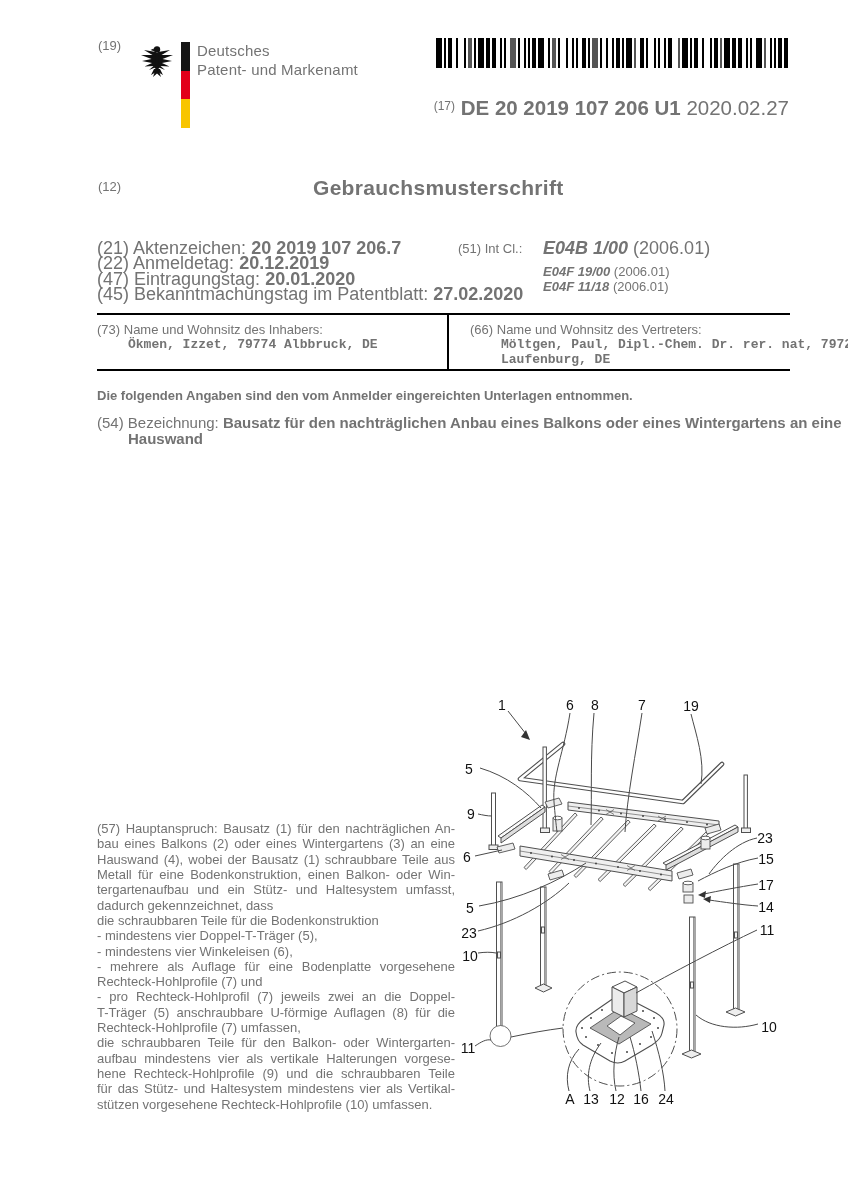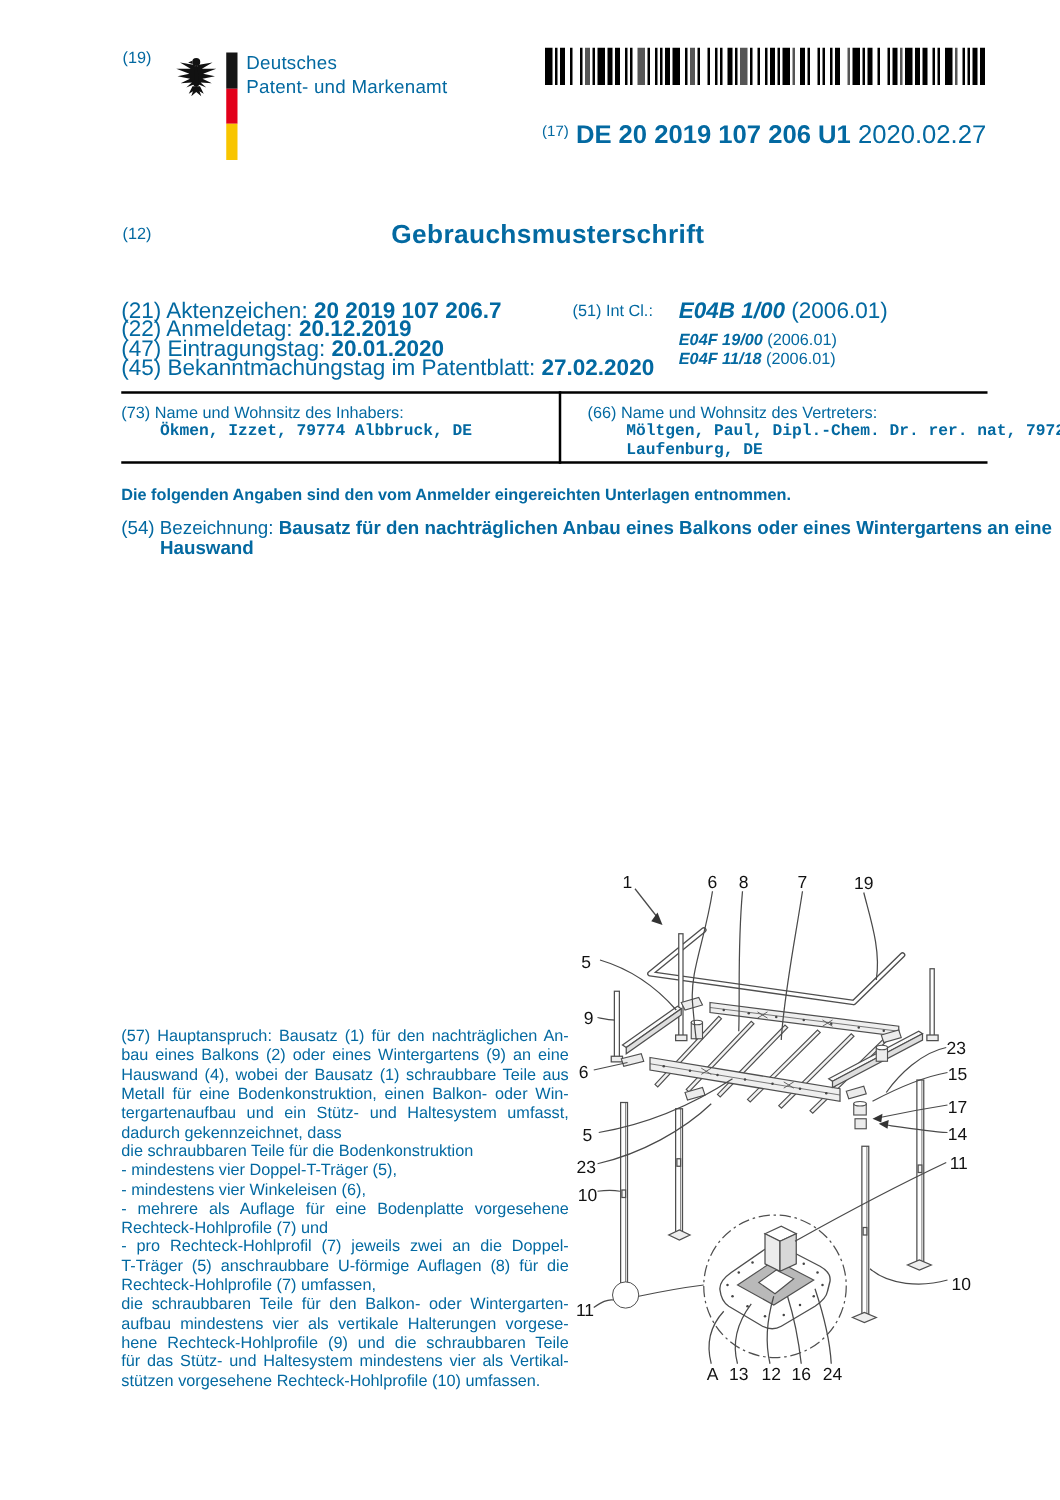--- a/index.html
+++ b/index.html
@@ -1,17 +1,17 @@
 <!DOCTYPE html>
 <html><head>
 <meta charset="utf-8">
 <style>
   html,body{margin:0;padding:0;background:#fff;}
   .page{position:relative;width:848px;height:1200px;background:#fff;overflow:hidden;
-        font-family:"Liberation Sans",sans-serif;color:#0369a1;}
+        font-family:"Liberation Sans",sans-serif;color:#737373;}
   .abs{position:absolute;}
   .code{font-size:13px;}
   .office{font-size:15px;line-height:19px;letter-spacing:0.2px;}
   .flagbar{width:9px;height:86px;}
   .flagbar div{width:9px;height:28.7px;}
   .publine{font-size:20.5px;white-space:nowrap;}
   .publine .small{font-size:12px;position:relative;top:-5px;}
   .publine b{font-weight:bold;text-align:center;}
   .doctitle{font-size:21px;font-weight:bold;letter-spacing:0.3px;}
   .bib{font-size:18px;line-height:15.4px;white-space:nowrap;}
@@ -168,21 +168,21 @@
 
   <div class="abs notice" style="left:97px;top:388px;">Die folgenden Angaben sind den vom Anmelder eingereichten Unterlagen entnommen.</div>
 
   <div class="abs title54" style="left:97px;top:415px;">
     <div><span>(54)</span> <span>Bezeichnung:</span> <b>Bausatz für den nachträglichen Anbau eines Balkons oder eines Wintergartens an eine</b></div>
     <div style="padding-left:31px;"><b>Hauswand</b></div>
   </div>
 
   <div class="abs claim" id="claim-lines" style="left:97px;top:821px;">
       <div class="claim-line j">(57) Hauptanspruch: Bausatz (1) für den nachträglichen An-</div>
-      <div class="claim-line j">bau eines Balkons (2) oder eines Wintergartens (9) an eine</div>
+      <div class="claim-line j">bau eines Balkons (2) oder eines Wintergartens (3) an eine</div>
       <div class="claim-line j">Hauswand (4), wobei der Bausatz (1) schraubbare Teile aus</div>
       <div class="claim-line j">Metall für eine Bodenkonstruktion, einen Balkon- oder Win-</div>
       <div class="claim-line j">tergartenaufbau und ein Stütz- und Haltesystem umfasst,</div>
       <div class="claim-line">dadurch gekennzeichnet, dass</div>
       <div class="claim-line">die schraubbaren Teile für die Bodenkonstruktion</div>
       <div class="claim-line">- mindestens vier Doppel-T-Träger (5),</div>
       <div class="claim-line">- mindestens vier Winkeleisen (6),</div>
       <div class="claim-line j">- mehrere als Auflage für eine Bodenplatte vorgesehene</div>
       <div class="claim-line">Rechteck-Hohlprofile (7) und</div>
       <div class="claim-line j">- pro Rechteck-Hohlprofil (7) jeweils zwei an die Doppel-</div>

